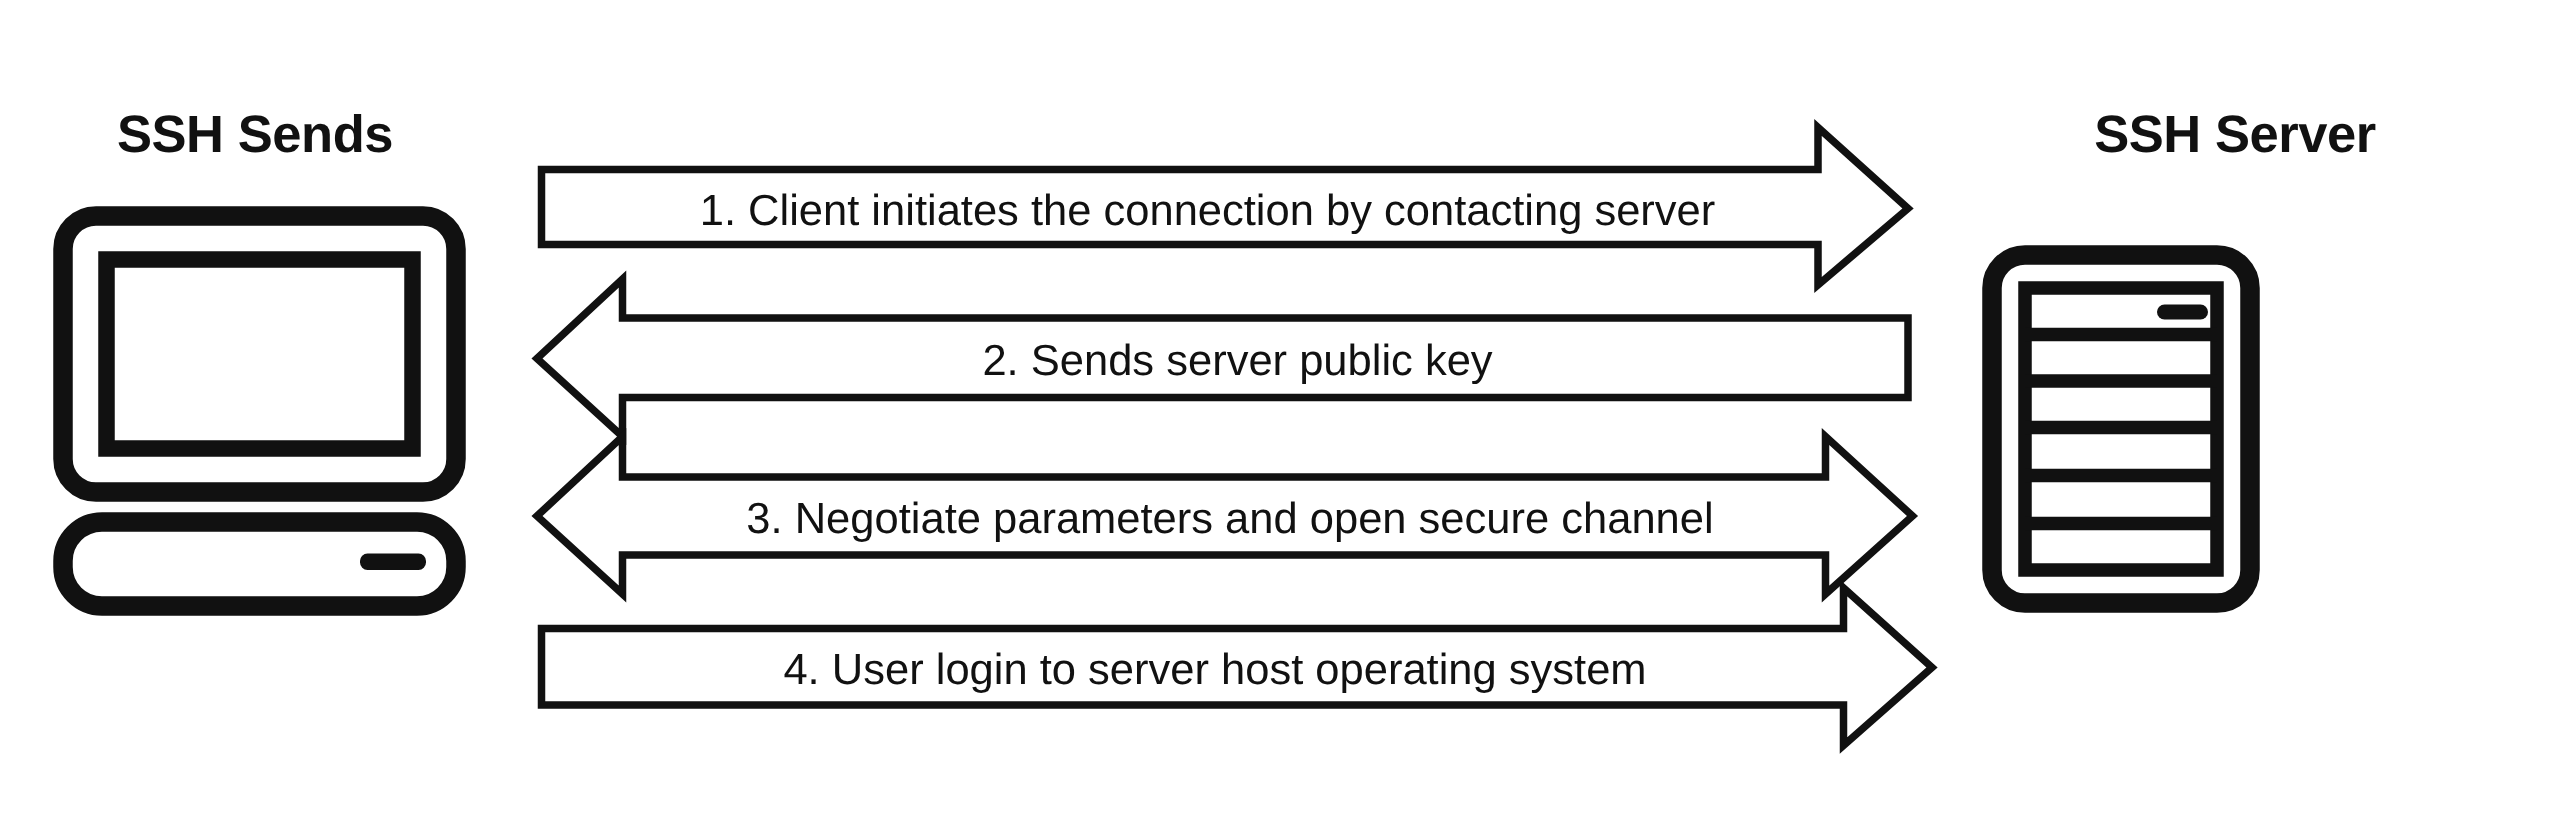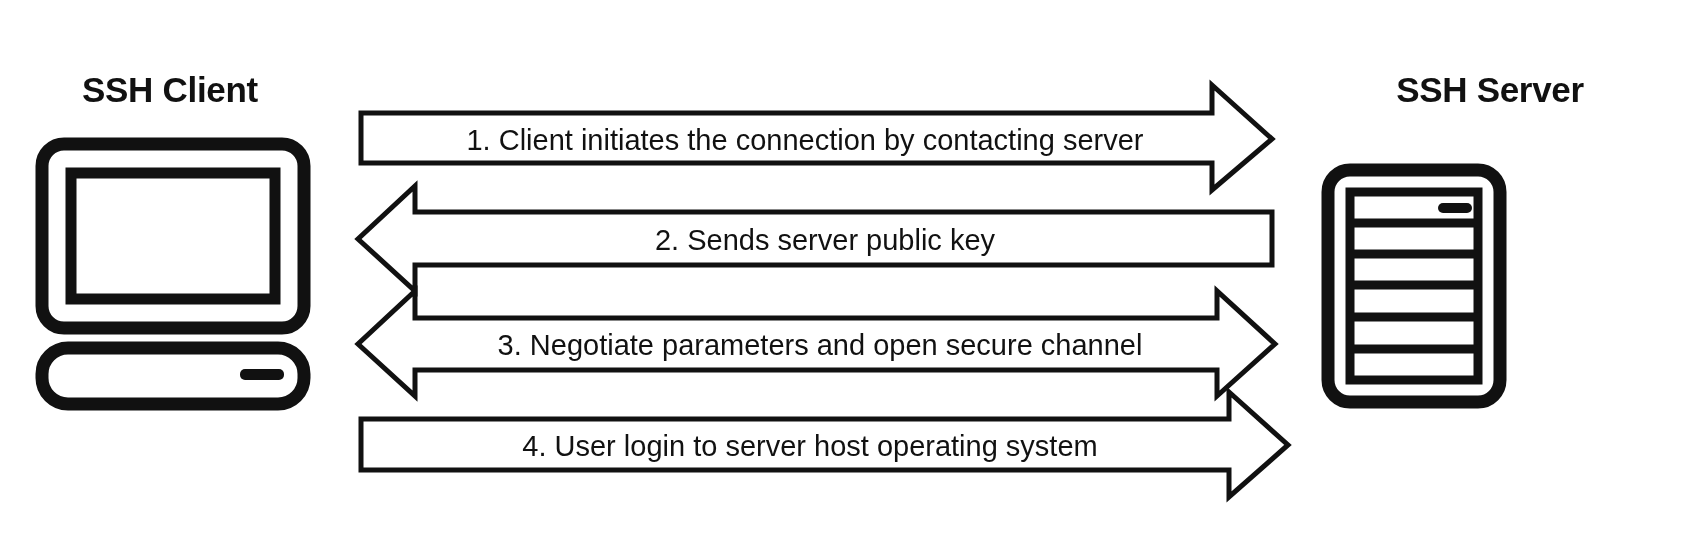--- a/index.html
+++ b/index.html
@@ -18,21 +18,21 @@
     font-family:"Liberation Sans","DejaVu Sans",sans-serif;
   }
   .stroke-black{fill:#ffffff;stroke:#111111;}
   .solid-black{fill:#111111;stroke:none;}
 </style>
 </head>
 <body>
 
 <div id="stage">
 
-  <div class="title" id="client-title">SSH Client</div>
+  <div class="title" id="client-title">SSH Sends</div>
 
   <div class="title" id="server-title">SSH Server</div>
 
   <svg width="1700" height="542">
     <g>
       <rect x="42" y="144" width="262" height="184" rx="22" ry="22" class="stroke-black" stroke-width="13"></rect>
     </g>
     <g>
       <rect x="71" y="173" width="204" height="126" class="stroke-black" stroke-width="11"></rect>
     </g>

